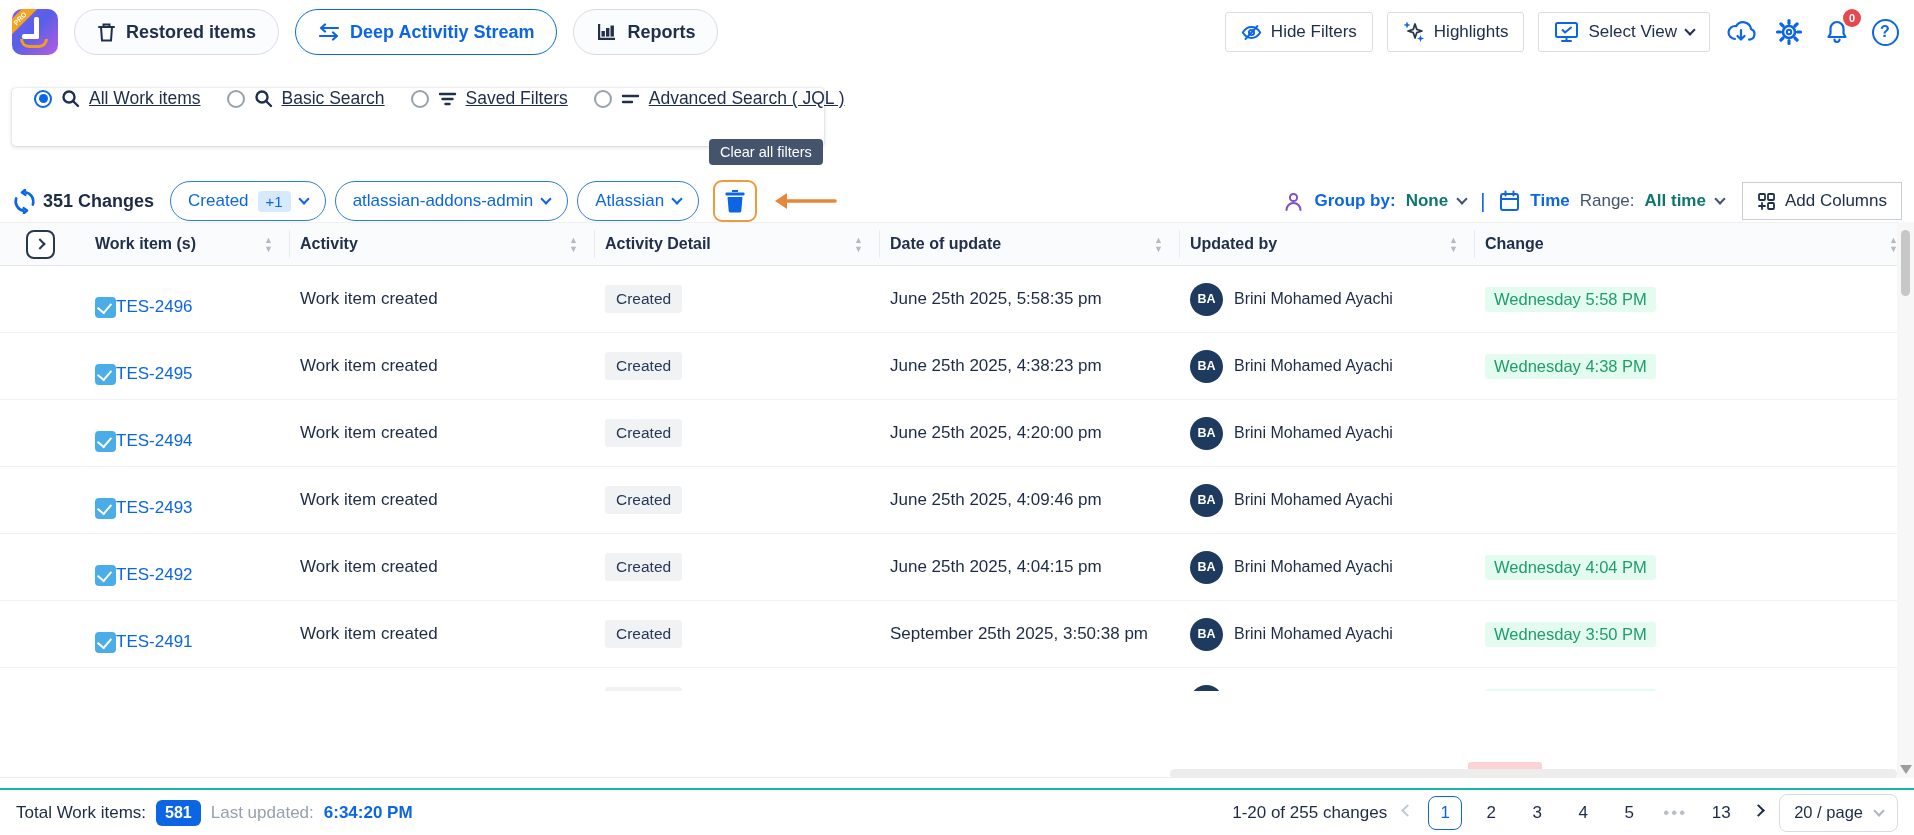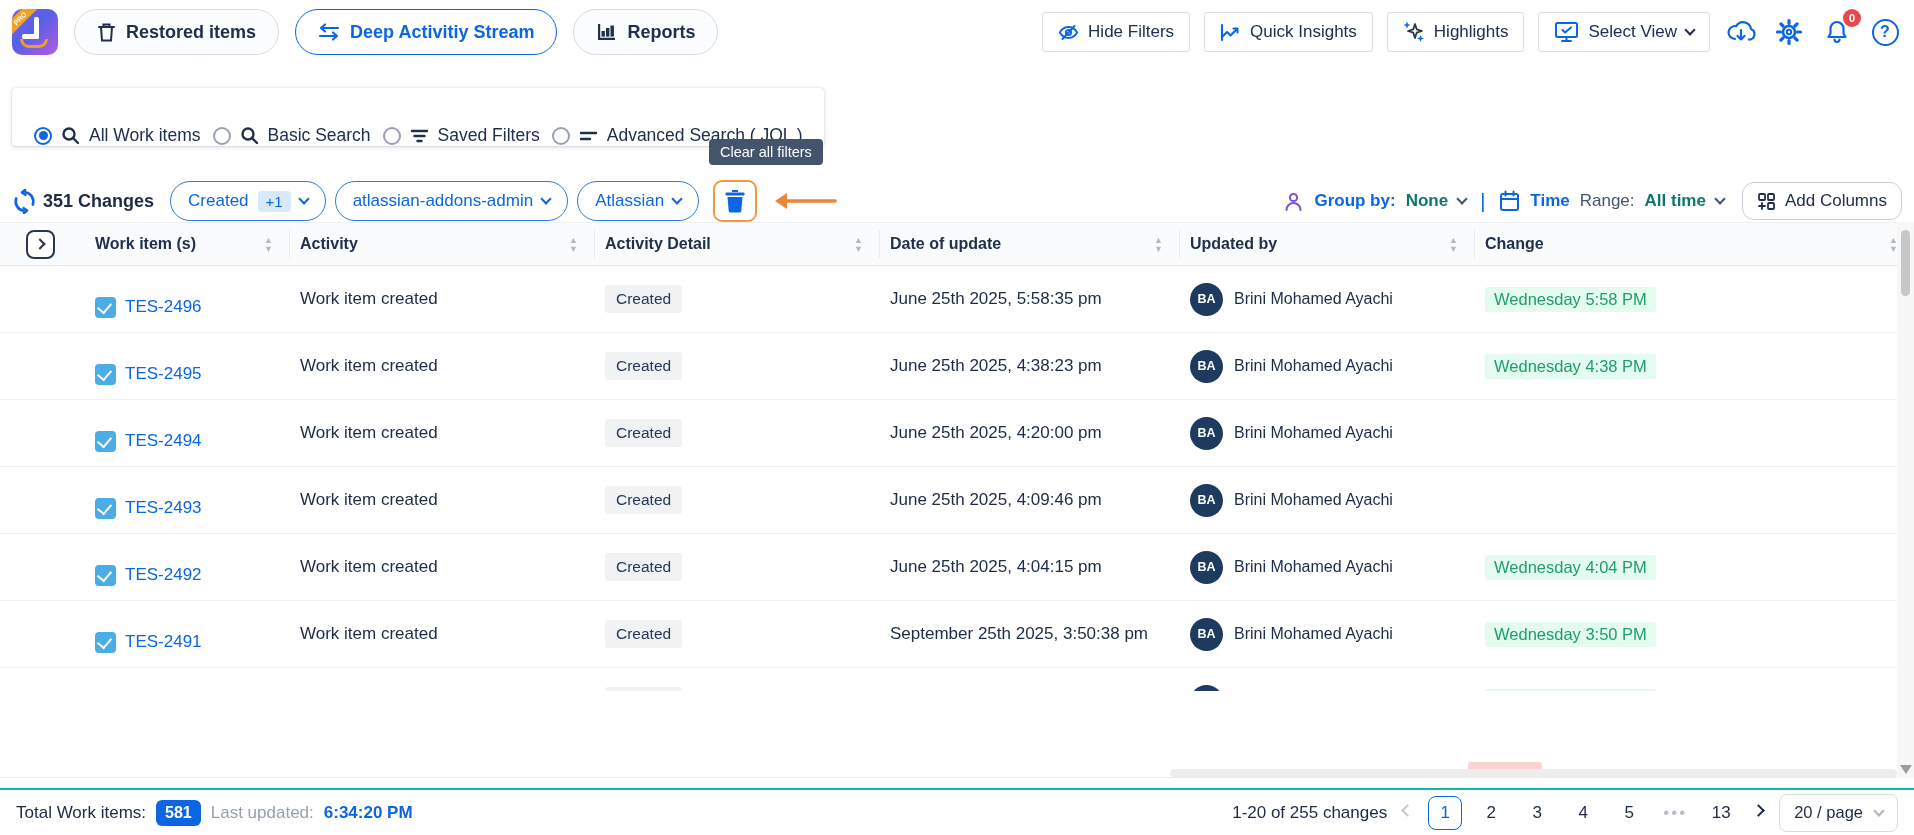--- a/index.html
+++ b/index.html
@@ -26,21 +26,21 @@
     border:1px solid #d9dde3; border-radius:3px; background:#fff; font-size:17px; color:#20304c; cursor:pointer; }
   .icon-btn { width:34px; height:34px; display:inline-flex; align-items:center; justify-content:center;
     position:relative; cursor:pointer; }
   .nbadge { position:absolute; top:-6px; right:-7px; min-width:18px; height:18px; border-radius:9px;
     background:#e5484d; color:#fff; font-size:11px; font-weight:bold; display:flex; align-items:center; justify-content:center; padding:0 4px; }
   .help-circle { width:27px; height:27px; border:2.4px solid #0c66e4; border-radius:50%; color:#0c66e4;
     font-weight:bold; font-size:16px; display:flex; align-items:center; justify-content:center; }
 
   
   .search-card { left:12px; top:88px; width:812px; height:58px; background:#fff; border-radius:4px;
-    box-shadow:0 1px 4px rgba(9,30,66,.18), 0 0 1px rgba(9,30,66,.25); display:flex; align-items:flex-end; padding:0 22px; gap:12px; }
+    box-shadow:0 1px 4px rgba(9,30,66,.18), 0 0 1px rgba(9,30,66,.25); display:flex; align-items:flex-start; padding:0 22px; gap:26px;text-decoration:underline; }
   .radio-opt { display:inline-flex; align-items:center; gap:9px; font-size:17.5px; color:#20304c; cursor:pointer; white-space:nowrap; }
   .radio { width:18px; height:18px; border-radius:50%; border:2px solid #98a1af; flex:0 0 auto; }
   .radio.sel { border-color:#0c66e4; position:relative; }
   .radio.sel::after { content:""; position:absolute; inset:2.5px; border-radius:50%; background:#0c66e4; }
 
   
   .tooltip { left:709px; top:139px; background:#44546c; color:#fff; font-size:14.5px; padding:5px 11px; border-radius:4px; }
 
   
   .filter-row { left:0; top:176px; width:1914px; height:50px; display:flex; align-items:center; padding:0 12px; }
@@ -52,37 +52,37 @@
   .chev { width:8px; height:8px; border-right:2px solid currentColor; border-bottom:2px solid currentColor;
     transform:rotate(45deg); display:inline-block; margin-top:-4px; }
   .trash-btn { width:44px; height:42px; margin-left:14px; border:2.5px solid #ef9a3e; border-radius:9px;
     background:#fff; display:flex; align-items:center; justify-content:center; cursor:pointer; }
   .filter-right { margin-left:auto; display:flex; align-items:center; gap:10px; font-size:17px; }
   .blue-t { color:#0c66e4; font-weight:600; }
   .bold-t { color:#0f766e; font-weight:bold; }
   .mid-t { color:#44546f; }
   .vdiv { color:#0c66e4; font-size:20px; padding:0 4px; }
   .addcol-btn { display:inline-flex; align-items:center; gap:9px; height:38px; padding:0 14px;
-    border:1px solid #c9ced6; border-radius:12px; background:#fff; font-size:17px; color:#20304c; cursor:pointer; margin-left:8px; }
+    border:1px solid #c9ced6; border-radius:0; background:#fff; font-size:17px; color:#20304c; cursor:pointer; margin-left:8px; }
 
   
   .tbl { left:0; top:222px; width:1914px; }
   .thead { display:grid; grid-template-columns:85px 205px 305px 285px 300px 295px 1fr; height:44px;
     background:#fafbfc; border-top:1px solid #eef0f2; border-bottom:1px solid #e4e7ea; align-items:center; }
   .th { display:flex; align-items:center; justify-content:space-between; padding:0 16px 0 10px; height:28px;
     font-size:16px; font-weight:bold; color:#21304d; border-right:1px solid #e9ebee; }
   .th:last-child { border-right:none; }
   .sorter { display:flex; flex-direction:column; gap:1px; color:#b3bac4; font-size:9px; line-height:8px; cursor:pointer; }
   .expand-btn { width:29px; height:29px; border:2px solid #27374f; border-radius:8px; background:#fff; margin-left:26px;
     display:flex; align-items:center; justify-content:center; cursor:pointer; }
   .expand-btn .chev { transform:rotate(-45deg); margin:0 0 0 -2px; border-color:#27374f; }
   .trow { display:grid; grid-template-columns:85px 205px 305px 285px 300px 295px 1fr; height:67px;
     align-items:center; border-bottom:1px solid #f0f1f3; background:#fff; }
   .dash { width:15px; height:3px; background:#27374f; border-radius:2px; margin-left:33px; cursor:pointer; }
-  .wi-cell { display:flex; align-items:center; gap:9px; padding-left:10px;margin-top:16px; }
+  .wi-cell { display:flex; align-items:center; padding-left:10px;margin-top:16px; }
   .cbx { width:21px; height:21px; border-radius:4px; background:#4badе8; background:#4bade8; position:relative; flex:0 0 auto; }
   .cbx::after { content:""; position:absolute; left:5px; top:3px; width:7px; height:11px;
     border-right:2.5px solid #fff; border-bottom:2.5px solid #fff; transform:rotate(40deg); }
   .wi-key { color:#0c66e4; font-size:17px; cursor:pointer; }
   .cell { font-size:17px; color:#1d2b45; padding-left:10px; }
   .badge-detail { display:inline-block; background:#f1f2f4; color:#253858; font-size:15.5px; padding:5px 11px;
     border-radius:3px; margin-left:10px; }
   .user-cell { display:flex; align-items:center; gap:11px; padding-left:10px; }
   .avatar { width:33px; height:33px; border-radius:50%; background:#1e3a5f; color:#fff; font-size:12.5px; font-weight:bold;
     display:flex; align-items:center; justify-content:center; flex:0 0 auto; }
@@ -166,30 +166,20 @@
         <span>
           <svg width="21" height="21" viewBox="0 0 21 21" fill="none" stroke="#0c66e4" stroke-width="1.9" stroke-linecap="round">
             <path d="M1.8 10.5S5.2 5 10.5 5s8.7 5.5 8.7 5.5-3.4 5.5-8.7 5.5-8.7-5.5-8.7-5.5z"></path>
             <circle cx="10.5" cy="10.5" r="2.6"></circle>
               <path d="M4.5 17 16.5 4"></path>
           </svg>
         </span>
         <span>Hide Filters</span>
       </button>
 
-      <button class="btn-rect">
-        <span>
-          <svg width="21" height="19" viewBox="0 0 21 19" fill="none" stroke="#0c66e4" stroke-width="2.1" stroke-linecap="round" stroke-linejoin="round">
-            <path d="M2 17V2"></path>
-              <path d="M2 14l5-5 3.5 3.5L17 6"></path>
-              <path d="M13.5 5.5H17.5V9.5"></path>
-          </svg>
-        </span>
-        <span>Quick Insights</span>
-      </button>
 
       <button class="btn-rect">
         <span>
           <svg width="22" height="22" viewBox="0 0 22 22">
             <path d="M12 3l1.7 5.3L19 10l-5.3 1.7L12 17l-1.7-5.3L5 10l5.3-1.7z" fill="none" stroke="#27374f" stroke-width="1.8" stroke-linejoin="round"></path>
             <path d="M17.5 14l.9 2.6 2.6.9-2.6.9-.9 2.6-.9-2.6-2.6-.9 2.6-.9z" fill="#0c66e4"></path>
             <path d="M4 2v4M2 4h4" stroke="#0c66e4" stroke-width="1.6" stroke-linecap="round"></path>
           </svg>
         </span>
         <span>Highlights</span>

